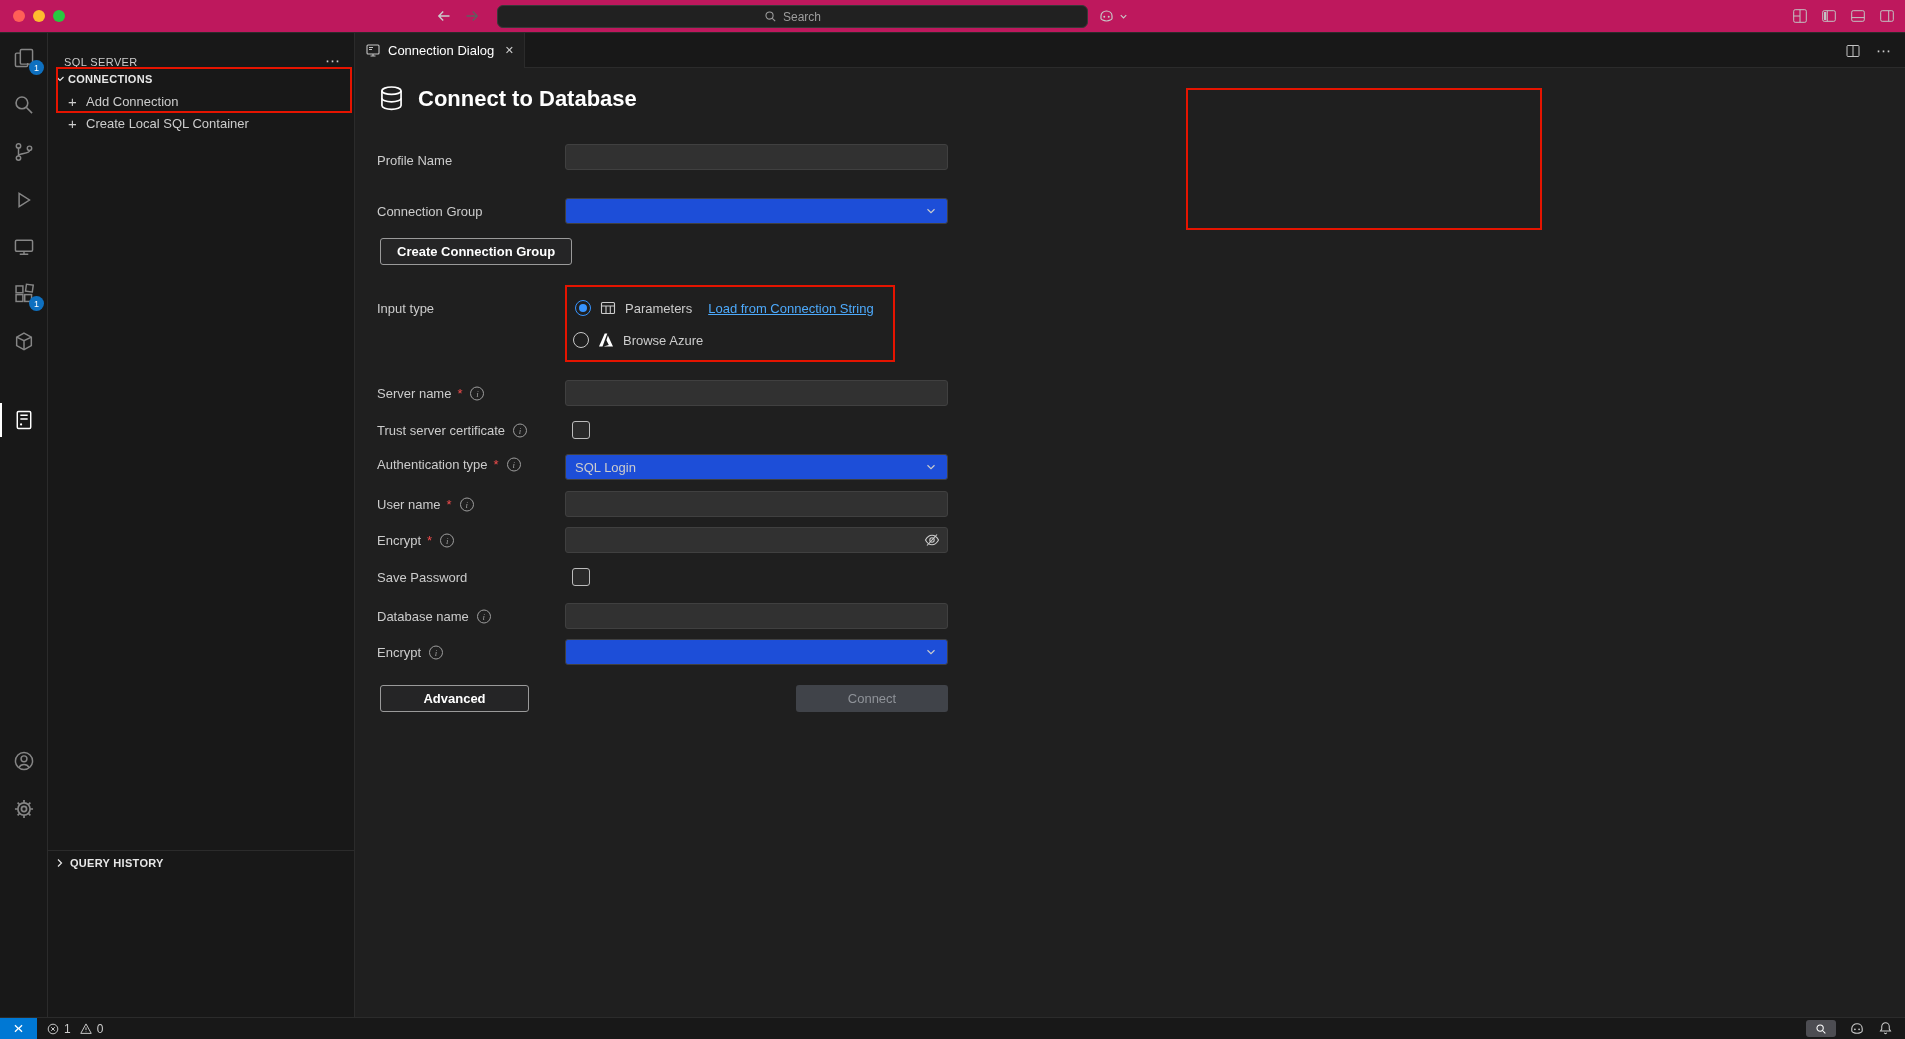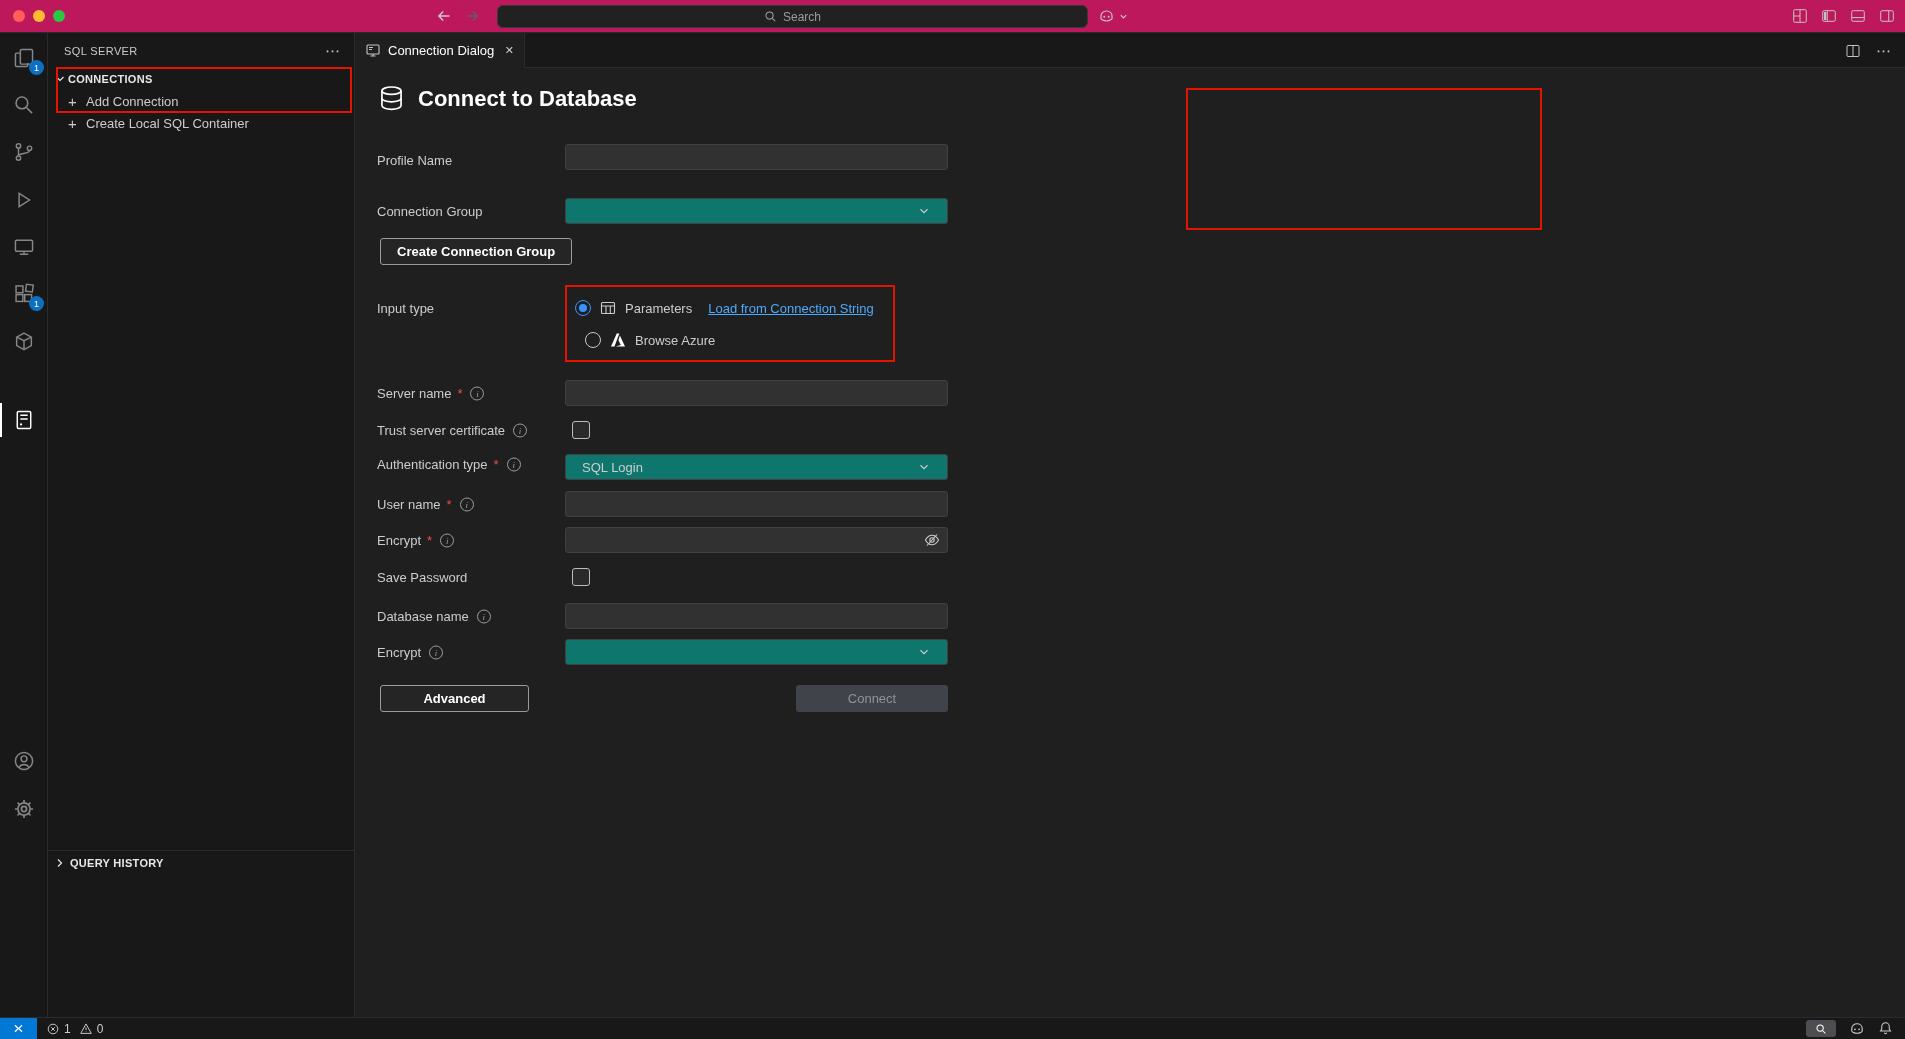--- a/index.html
+++ b/index.html
@@ -22,21 +22,21 @@
 
 
 #activitybar { position:absolute; left:0; top:33px; bottom:22px; width:48px; background:#181818; border-right:1px solid #2b2b2b; z-index:4; }
 .ab-item { position:absolute; left:0; width:48px; height:40px; display:flex; align-items:center; justify-content:center; color:#868686; cursor:pointer; }
 .ab-item.active { color:#ffffff; }
 .ab-item.active::before { content:""; position:absolute; left:0; top:3px; bottom:3px; width:2px; background:#ffffff; }
 .badge { position:absolute; right:4px; bottom:3px; min-width:15px; height:15px; border-radius:8px; background:#0e70c0; color:#fff; font-size:9px; display:flex; align-items:center; justify-content:center; padding:0 3px; }
 
 
 #sidebar { position:absolute; left:48px; top:33px; bottom:22px; width:307px; background:#181818; border-right:1px solid #2b2b2b; z-index:3; }
-.sb-header { height:35px; display:flex; align-items:center; padding:0 14px 0 16px; }
+.sb-header { height:35px; display:flex; align-items:flex-end; padding:0 14px 0 16px; }
 .sb-title { flex:1; font-size:11px; letter-spacing:0.4px; color:#cccccc; }
 .more-btn { color:#cccccc; font-size:15px; cursor:pointer; line-height:1; }
 .section-header { height:22px; display:flex; align-items:center; padding-left:4px; gap:0; color:#e7e7e7; cursor:pointer; }
 .sec-label { font-size:11px; font-weight:bold; letter-spacing:0.3px; }
 .tree-item { height:22px; display:flex; align-items:center; padding-left:18px; gap:7px; color:#cccccc; cursor:pointer; }
 .tree-item .plus { width:13px; text-align:center; font-size:15px; color:#cccccc; line-height:1; }
 #query-history { position:absolute; left:0; right:0; top:781px; height:24px; border-top:1px solid #2b2b2b; display:flex; align-items:center; padding-left:4px; gap:2px; color:#e7e7e7; cursor:pointer;margin-top:36px; }
 
 
 #editor { position:absolute; left:355px; top:33px; right:0; bottom:22px; background:#1f1f1f; }
@@ -51,21 +51,21 @@
 
 #dlg-heading { position:absolute; left:23px; top:16px; display:flex; align-items:center; gap:13px; color:#ffffff; }
 #dlg-heading .htxt { font-size:22px; font-weight:600; }
 
 .frow { position:absolute; left:0; width:828px; }
 .flabel { position:absolute; left:22px; top:50%; transform:translateY(-50%); display:flex; align-items:center; gap:4px; color:#cccccc; font-size:13px; white-space:nowrap; }
 .req { color:#f14c4c; margin-left:2px; }
 .info-icon { width:14px; height:14px; border-radius:50%; border:1px solid #9d9d9d; color:#9d9d9d; font-size:9px; display:inline-flex; align-items:center; justify-content:center; margin-left:4px; font-family:"Liberation Serif",serif; font-style:italic; }
 .ctrl { position:absolute; left:210px; width:383px; }
 input.text { width:383px; height:26px; background:#313131; border:1px solid #404040; border-radius:3px; color:#cccccc; padding:0 8px; font-size:13px; outline:none; font-family:inherit; }
-.select { height:26px; background:#0f766e; border:1px solid #404040; border-radius:3px; color:#cccccc; display:flex; align-items:center; padding:0 16px; font-size:13px; cursor:pointer; }
+.select { height:26px; background:#1d4ed8; border:1px solid #404040; border-radius:3px; color:#cccccc; display:flex; align-items:center; padding:0 9px; font-size:13px; cursor:pointer; }
 .select .chev { margin-left:auto; color:#cccccc; }
 .checkbox { display:inline-block; width:18px; height:18px; background:#2a2a2a; border:1px solid #bcbcbc; border-radius:3px; cursor:pointer; margin-left:7px; }
 .radio { width:16px; height:16px; border-radius:50%; border:1px solid #c8c8c8; position:relative; cursor:pointer; flex:none; }
 .radio.selected { border-color:#3794ff; }
 .radio.selected::after { content:""; position:absolute; left:3px; top:3px; width:8px; height:8px; border-radius:50%; background:#3794ff; }
 .radio-row { position:absolute; display:flex; align-items:center; gap:9px; height:24px; }
 .link { color:#4daafc; text-decoration:underline; cursor:pointer; }
 .btn-secondary { position:absolute; height:27px; background:#252526; border:1px solid #9a9a9a; border-radius:3px; color:#ffffff; font-weight:bold; font-size:13px; display:inline-flex; align-items:center; justify-content:center; padding:0 16px; cursor:pointer; font-family:inherit; }
 .btn-disabled { position:absolute; height:27px; background:#404349; border:none; border-radius:3px; color:#8f9399; font-size:13px; display:flex; align-items:center; justify-content:center; cursor:default; font-family:inherit; }
 .eye-btn { position:absolute; right:8px; top:5px; color:#cccccc; cursor:pointer; }
@@ -334,21 +334,21 @@
         <span class="radio selected"></span>
         <span>
           <svg width="16" height="16" viewBox="0 0 16 16" fill="none" stroke="#cccccc" stroke-width="1.1">
               <rect x="1.5" y="2.5" width="13" height="11" rx="1"></rect>
               <path d="M1.5 6h13M6 6v7.5M10.3 6v7.5"></path>
             </svg>
         </span>
         <span>Parameters</span>
         <span class="link" style="margin-left:7px">Load from Connection String</span>
       </div>
-      <div class="radio-row" style="left:210px;top:32px;padding-left:20px">
+      <div class="radio-row" style="left:210px;top:32px;padding-left:8px">
         <span class="radio"></span>
         <span>
           <svg width="16" height="16" viewBox="0 0 16 16">
               <path fill="#ffffff" d="M6.7 1.5h2.6L4.5 14.5H1Z"></path>
               <path fill="#ffffff" d="M9.9 3.6 15 14.5H5.6l5.2-1.5-2.4-4.8Z"></path>
             </svg>
         </span>
         <span>Browse Azure</span>
       </div>
     </div>

